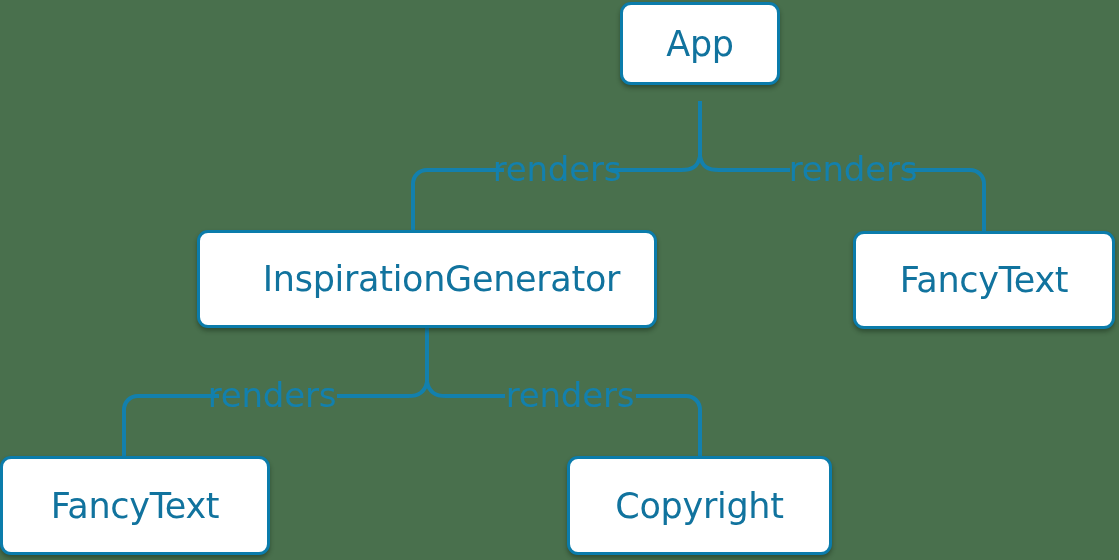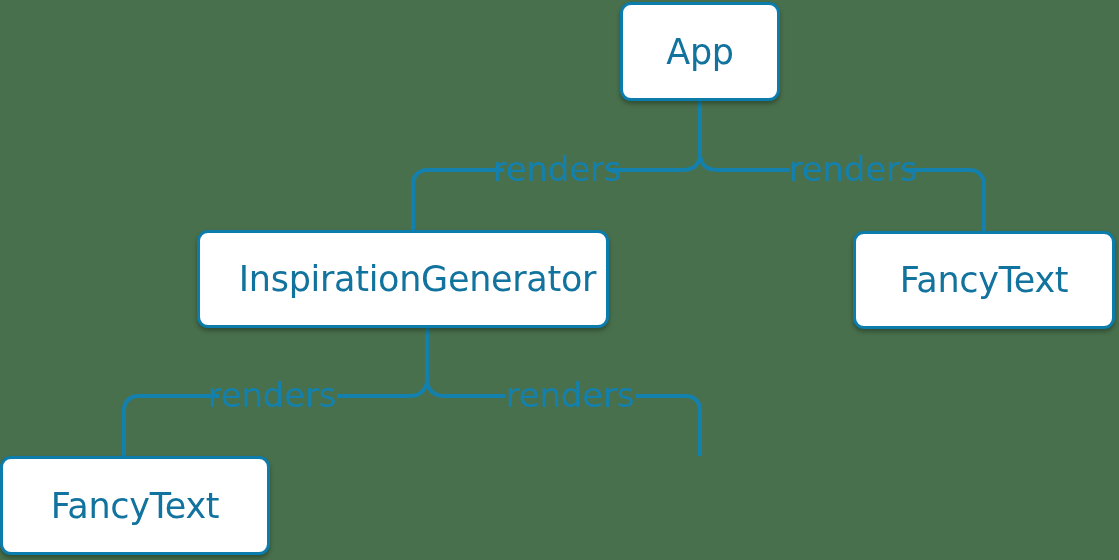--- a/index.html
+++ b/index.html
@@ -74,36 +74,39 @@
       <path d="M 427 328 L 427 382"></path>
       <path d="M 427 382 C 425 392, 419 396, 408 396 L 337 396"></path>
       <path d="M 427 382 C 429 392, 435 396, 446 396 L 505 396"></path>
 
       <path d="M 219 396 L 138 396 C 130 396, 124 402, 124 410 L 124 456"></path>
 
       <path d="M 636 396 L 686 396 C 694 396, 700 402, 700 410 L 700 456"></path>
     </g>
   </svg>
 
-  <div class="node" style="left:620px; top:2px; width:160px; height:99px;">
+  <div class="node" style="left:620px; top:2px; width:160px; height:83px;">
     <span>App</span>
   </div>
 
-  <div class="node" style="left:197px; top:230px; width:412px; height:98px;padding-left:29px;">
+  <div class="node" style="left:197px; top:230px; width:460px; height:98px;padding-left:29px;">
     <span>InspirationGenerator</span>
   </div>
 
   <div class="node" style="left:853px; top:231px; width:262px; height:98px;">
     <span>FancyText</span>
   </div>
 
   <div class="node" style="left:0px; top:456px; width:270px; height:99px;">
     <span>FancyText</span>
   </div>
 
+  <div class="node" style="left:567px; top:456px; width:265px; height:99px;">
+    <span>Copyright</span>
+  </div>
 
   <div class="edge-label" style="left:557px; top:169px;">renders</div>
 
   <div class="edge-label" style="left:853px; top:169px;">renders</div>
 
   <div class="edge-label" style="left:272px; top:395px;">renders</div>
 
   <div class="edge-label" style="left:570px; top:395px;">renders</div>
 
 </div>

